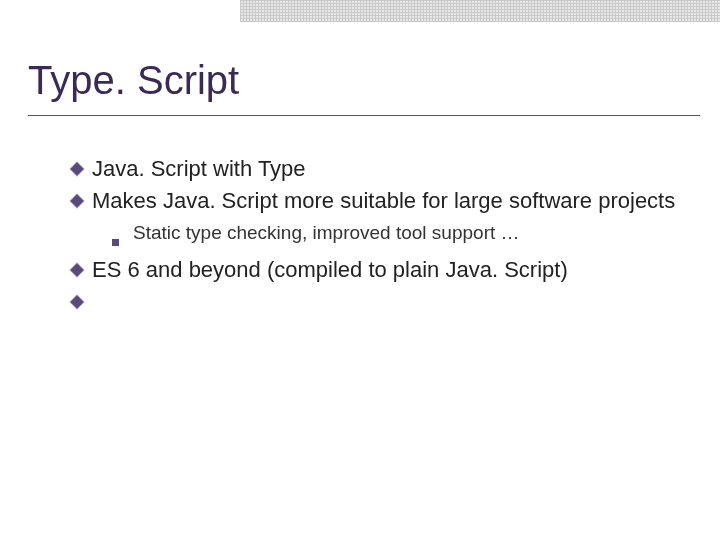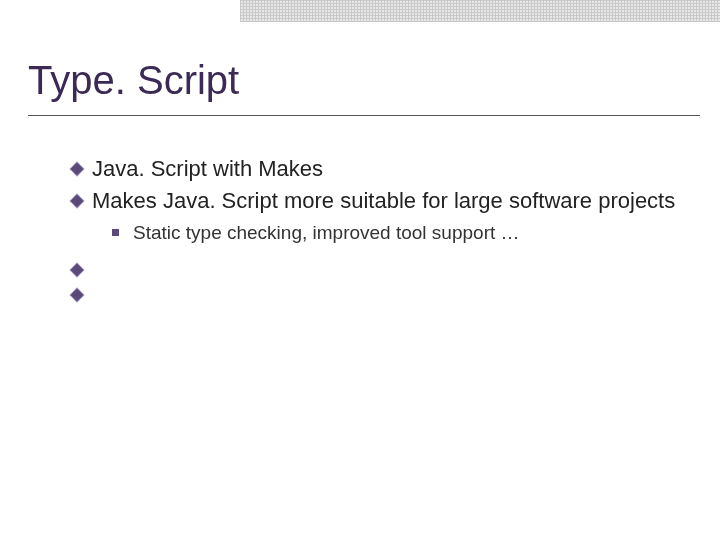--- a/index.html
+++ b/index.html
@@ -75,21 +75,21 @@
   .item-text {
     font-size: 22px;
     color: #222;
     line-height: 1.28;
   }
   .sub {
     margin-left: 42px;
     margin-top: 6px;
     margin-bottom: 10px;
     display: flex;
-    align-items: flex-start;
+    align-items: flex-end;
   }
   .sub-bullet {
     width: 7px;
     height: 7px;
     background: #5a4a7a;
     flex: 0 0 7px;
     margin-top: 8px;
     margin-right: 14px;
   }
   .sub-text {
@@ -109,34 +109,35 @@
 
 <div class="title-wrap">
   <h1 class="title">Type. Script</h1>
   <hr class="title-rule">
 </div>
 
 <div class="content">
 
   <div class="item">
     <div class="bullet diamond"></div>
-    <div class="item-text">Java. Script with Makes</div>
+    <div class="item-text">Java. Script with Type</div>
   </div>
 
   <div class="item">
     <div class="bullet diamond"></div>
     <div class="item-text">Makes Java. Script more suitable for large software projects</div>
   </div>
   <div class="sub">
     <div class="sub-bullet"></div>
     <div class="sub-text">Static type checking, improved tool support …</div>
   </div>
 
   <div class="item">
     <div class="bullet diamond"></div>
+    <div class="item-text">ES 6 and beyond (compiled to plain Java. Script)</div>
   </div>
 
   <div class="item">
     <div class="bullet diamond"></div>
   </div>
 
 
 </div>
 
 </body></html>

